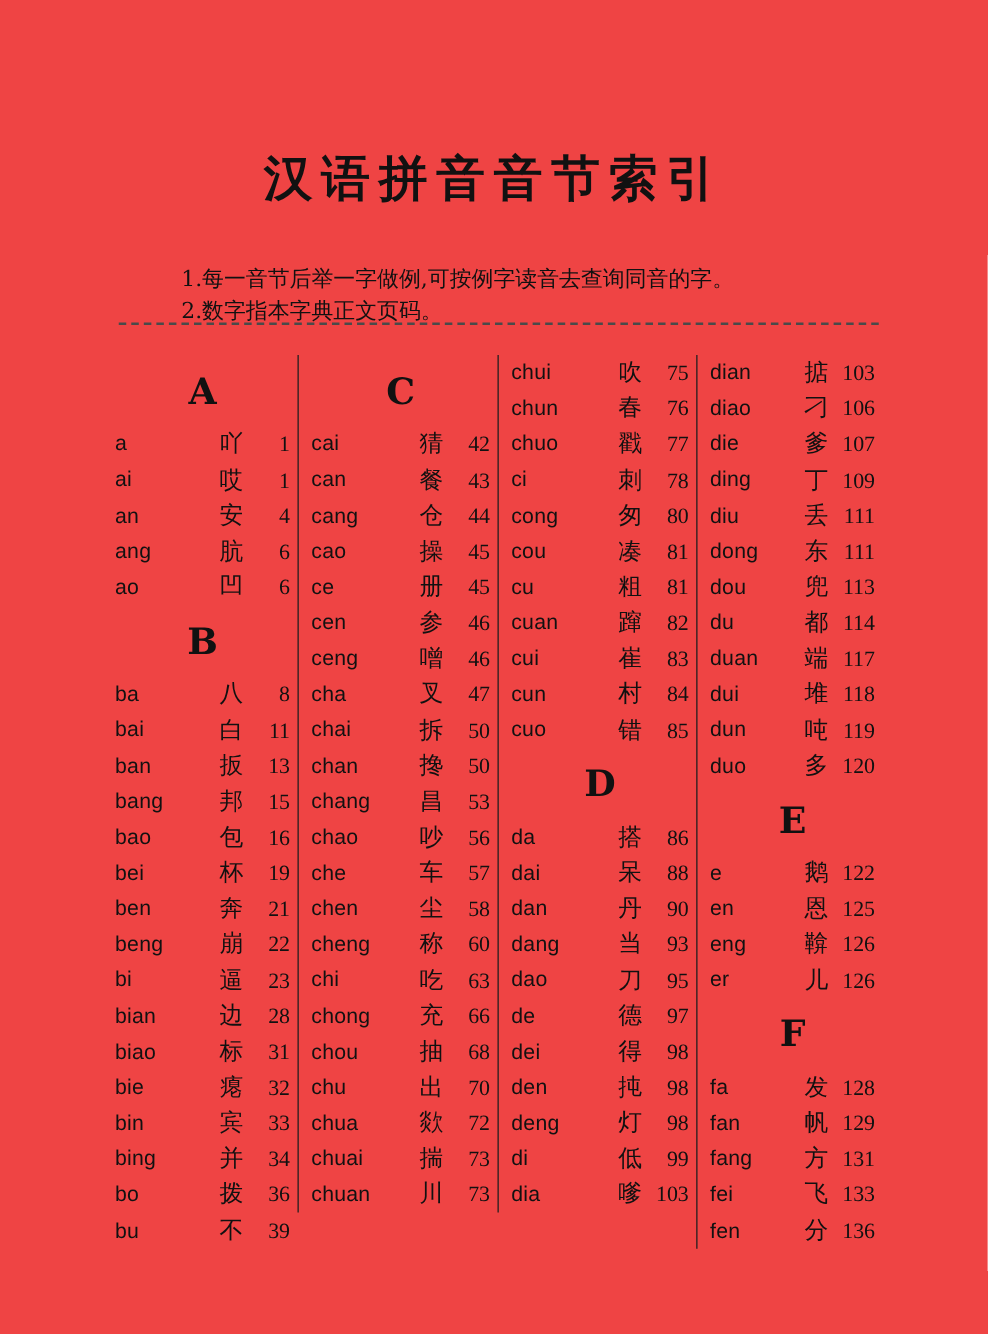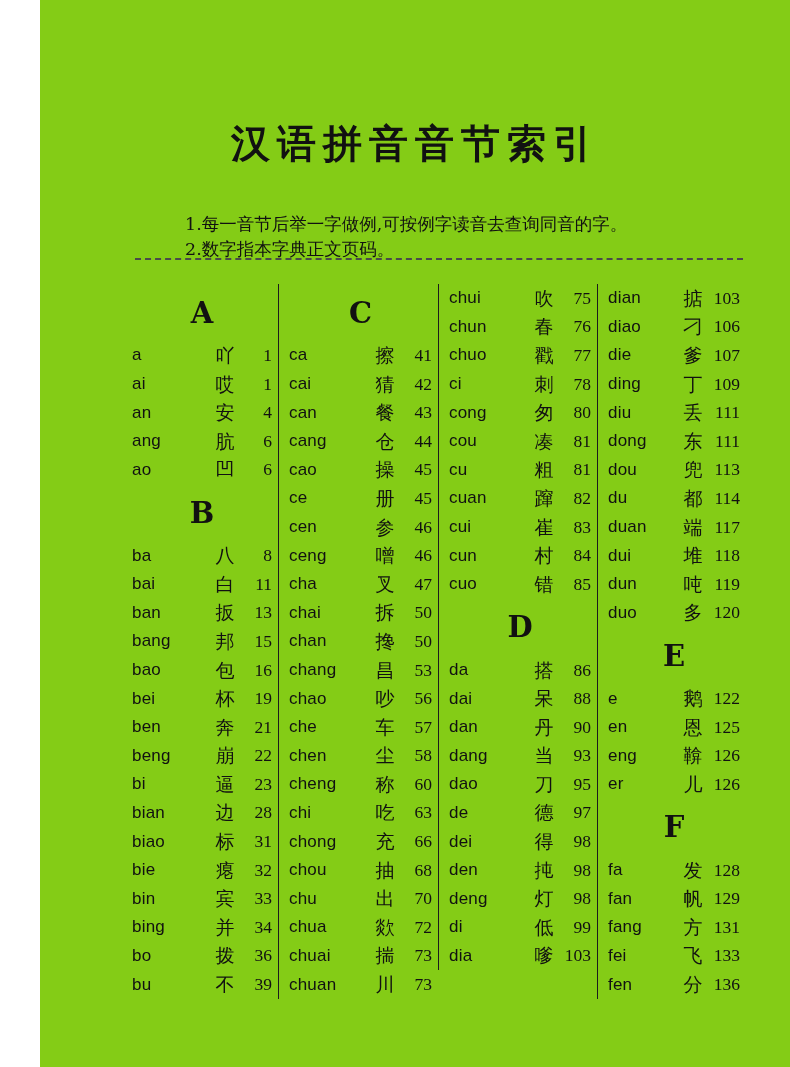--- a/index.html
+++ b/index.html
@@ -11,22 +11,21 @@
     width: 790px;
     height: 1067px;
     position: relative;
     font-family: "Liberation Serif", serif;
     color: #111111;
     overflow: hidden;
   }
   .page {
     position: absolute;
     inset: 0;
-    background: #84cc16;
-    margin-left: 40px;
+    background: #ef4444;
   }
   .title {
     position: absolute;
     top: 122px;
     left: 0;
     width: 100%;
     margin: 0;
     text-align: center;
     font-family: "DejaVu Serif", "Liberation Serif", serif;
     font-size: 39px;
@@ -227,25 +226,20 @@
         </div>
         <div class="entry-row">
           <span class="pinyin">bu</span>
           <span class="hanzi">不</span>
           <span class="page-num">39</span>
         </div>
       </div>
       <div class="index-column">
         <div class="section-header">C</div>
         <div class="entry-row">
-          <span class="pinyin">ca</span>
-          <span class="hanzi">擦</span>
-          <span class="page-num">41</span>
-        </div>
-        <div class="entry-row">
           <span class="pinyin">cai</span>
           <span class="hanzi">猜</span>
           <span class="page-num">42</span>
         </div>
         <div class="entry-row">
           <span class="pinyin">can</span>
           <span class="hanzi">餐</span>
           <span class="page-num">43</span>
         </div>
         <div class="entry-row">

